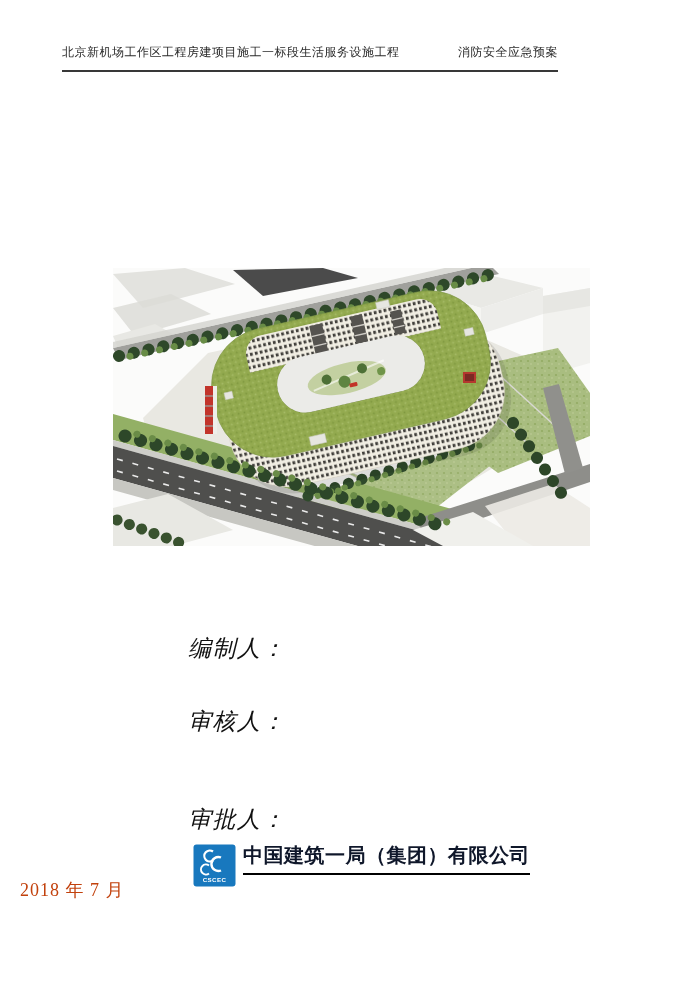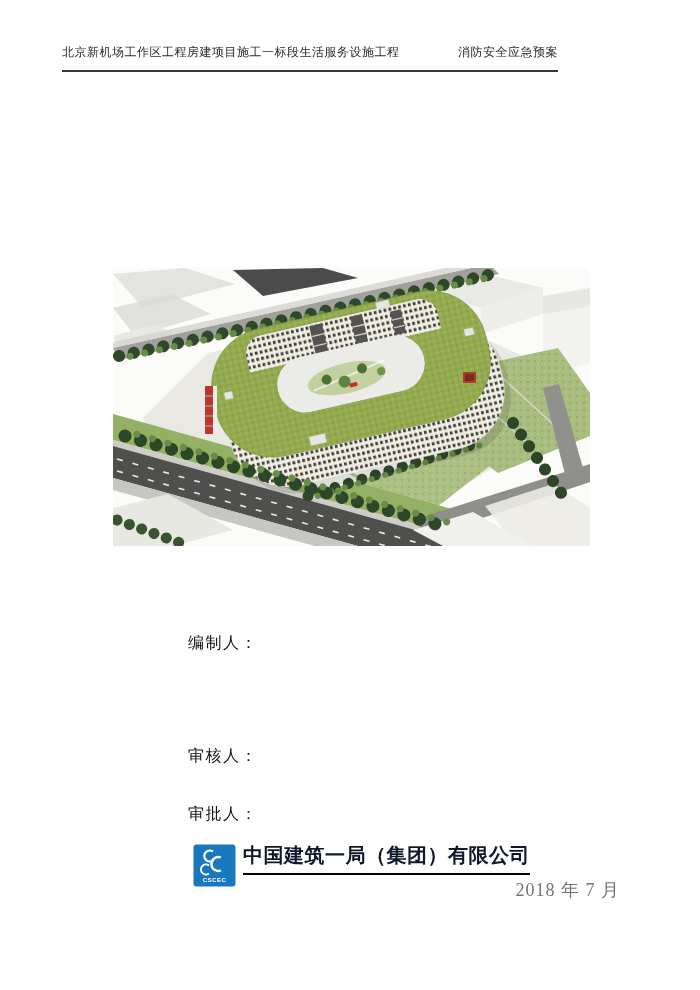--- a/index.html
+++ b/index.html
@@ -12,28 +12,28 @@
     display:flex;justify-content:space-between;align-items:flex-end;
     font-size:12px;color:#2a2a2a;letter-spacing:0.5px;
     padding-bottom:9px;border-bottom:2px solid #383838;
   }
   .title{
     position:absolute;top:166px;left:0;width:100%;text-align:center;
     font-size:26px;font-weight:bold;color:#000;letter-spacing:0.5px;
   }
   .figure{position:absolute;left:113px;top:268px;width:477px;height:278px;}
   .figure svg{display:block;}
-  .signer{position:absolute;left:188px;font-size:16px;letter-spacing:1.5px;color:#111;}
-  .s0{top:633px}.s1{top:746px}.s2{top:804px}
+  .signer{position:absolute;left:188px;font-size:23px;letter-spacing:1.5px;color:#111;font-style:italic;}
+  .s0{top:633px}.s1{top:706px}.s2{top:804px}
   .logo{position:absolute;left:193px;top:844px;width:43px;height:43px;}
   .company{
     position:absolute;left:243px;top:842px;font-size:20px;font-weight:700;color:#0f172a;
     letter-spacing:0.5px;border-bottom:2px solid #000;padding-bottom:4px;
   }
-  .pubdate{position:absolute;left:20px;right:0;top:878px;text-align:right;font-size:18px;color:#737373;letter-spacing:1px;}
+  .pubdate{position:absolute;left:20px;right:0;top:878px;text-align:left;font-size:18px;color:#c2410c;letter-spacing:1px;}
 </style>
 </head>
 <body>
 
 <div class="page">
 
   <div class="hdr">
     <span>北京新机场工作区工程房建项目施工一标段生活服务设施工程</span>
     <span>消防安全应急预案</span>
   </div>

